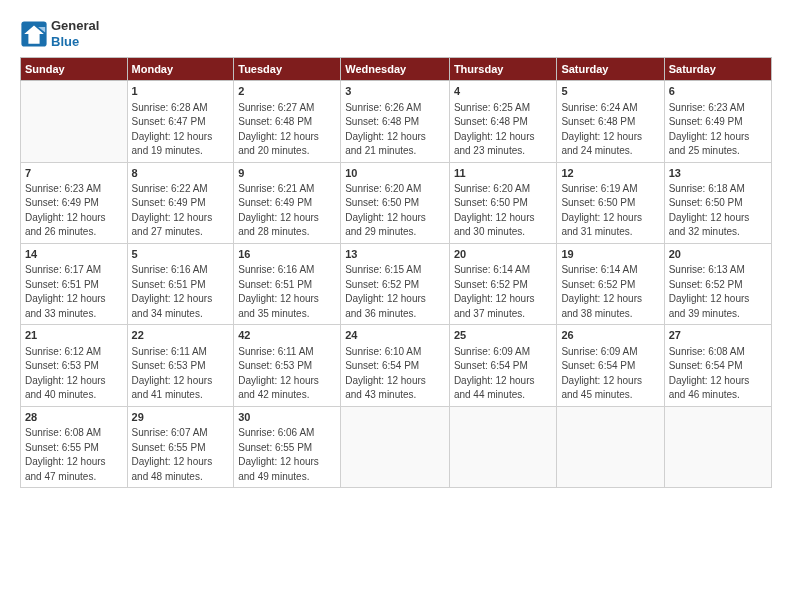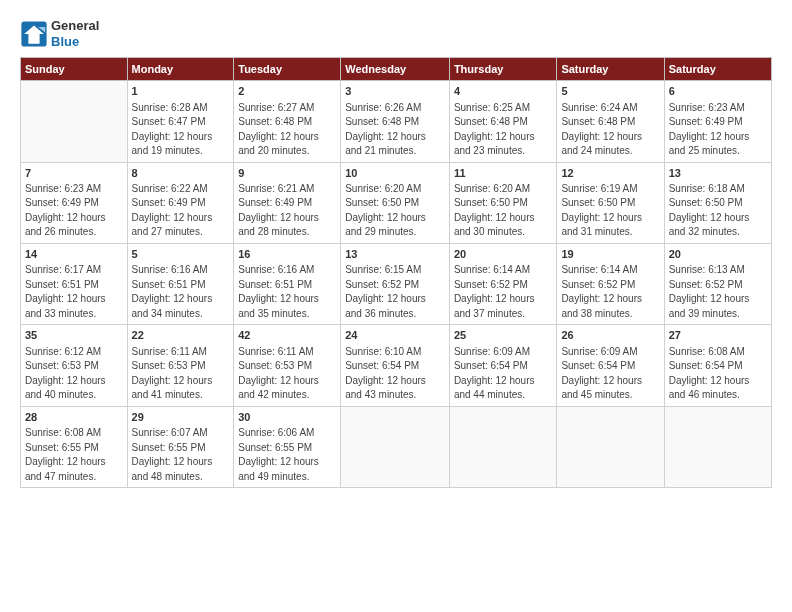--- a/index.html
+++ b/index.html
@@ -206,21 +206,21 @@
             <span class="day-num">19</span>
             <div class="day-info">Sunrise: 6:14 AM<br>Sunset: 6:52 PM<br>Daylight: 12 hours and 38 minutes.</div>
           </td>
           <td>
             <span class="day-num">20</span>
             <div class="day-info">Sunrise: 6:13 AM<br>Sunset: 6:52 PM<br>Daylight: 12 hours and 39 minutes.</div>
           </td>
         </tr>
         <tr class="week-row">
           <td>
-            <span class="day-num">35</span>
+            <span class="day-num">21</span>
             <div class="day-info">Sunrise: 6:12 AM<br>Sunset: 6:53 PM<br>Daylight: 12 hours and 40 minutes.</div>
           </td>
           <td>
             <span class="day-num">22</span>
             <div class="day-info">Sunrise: 6:11 AM<br>Sunset: 6:53 PM<br>Daylight: 12 hours and 41 minutes.</div>
           </td>
           <td>
             <span class="day-num">42</span>
             <div class="day-info">Sunrise: 6:11 AM<br>Sunset: 6:53 PM<br>Daylight: 12 hours and 42 minutes.</div>
           </td>

